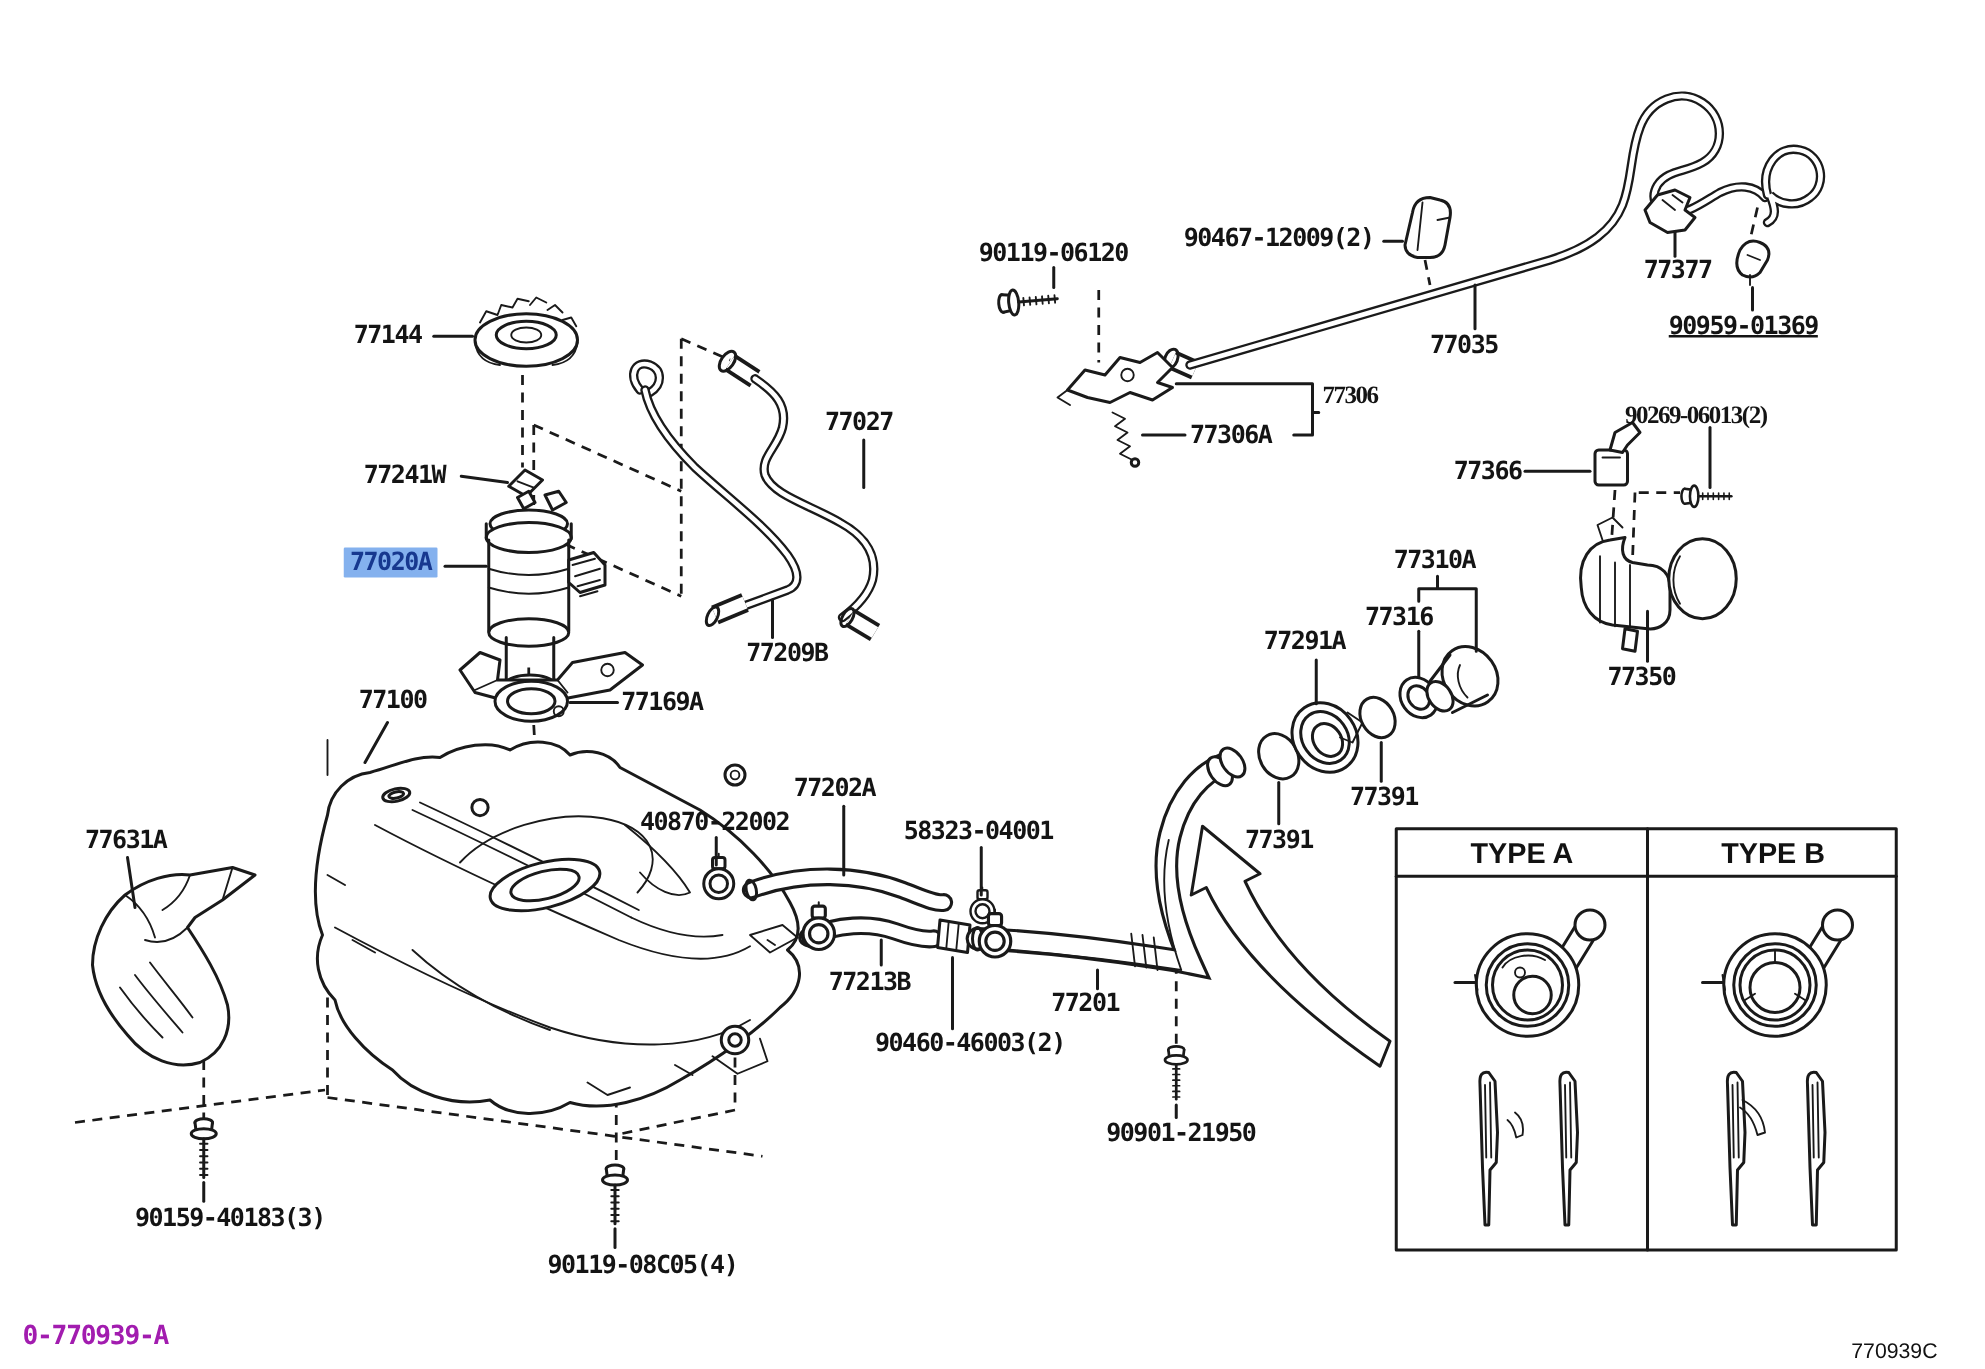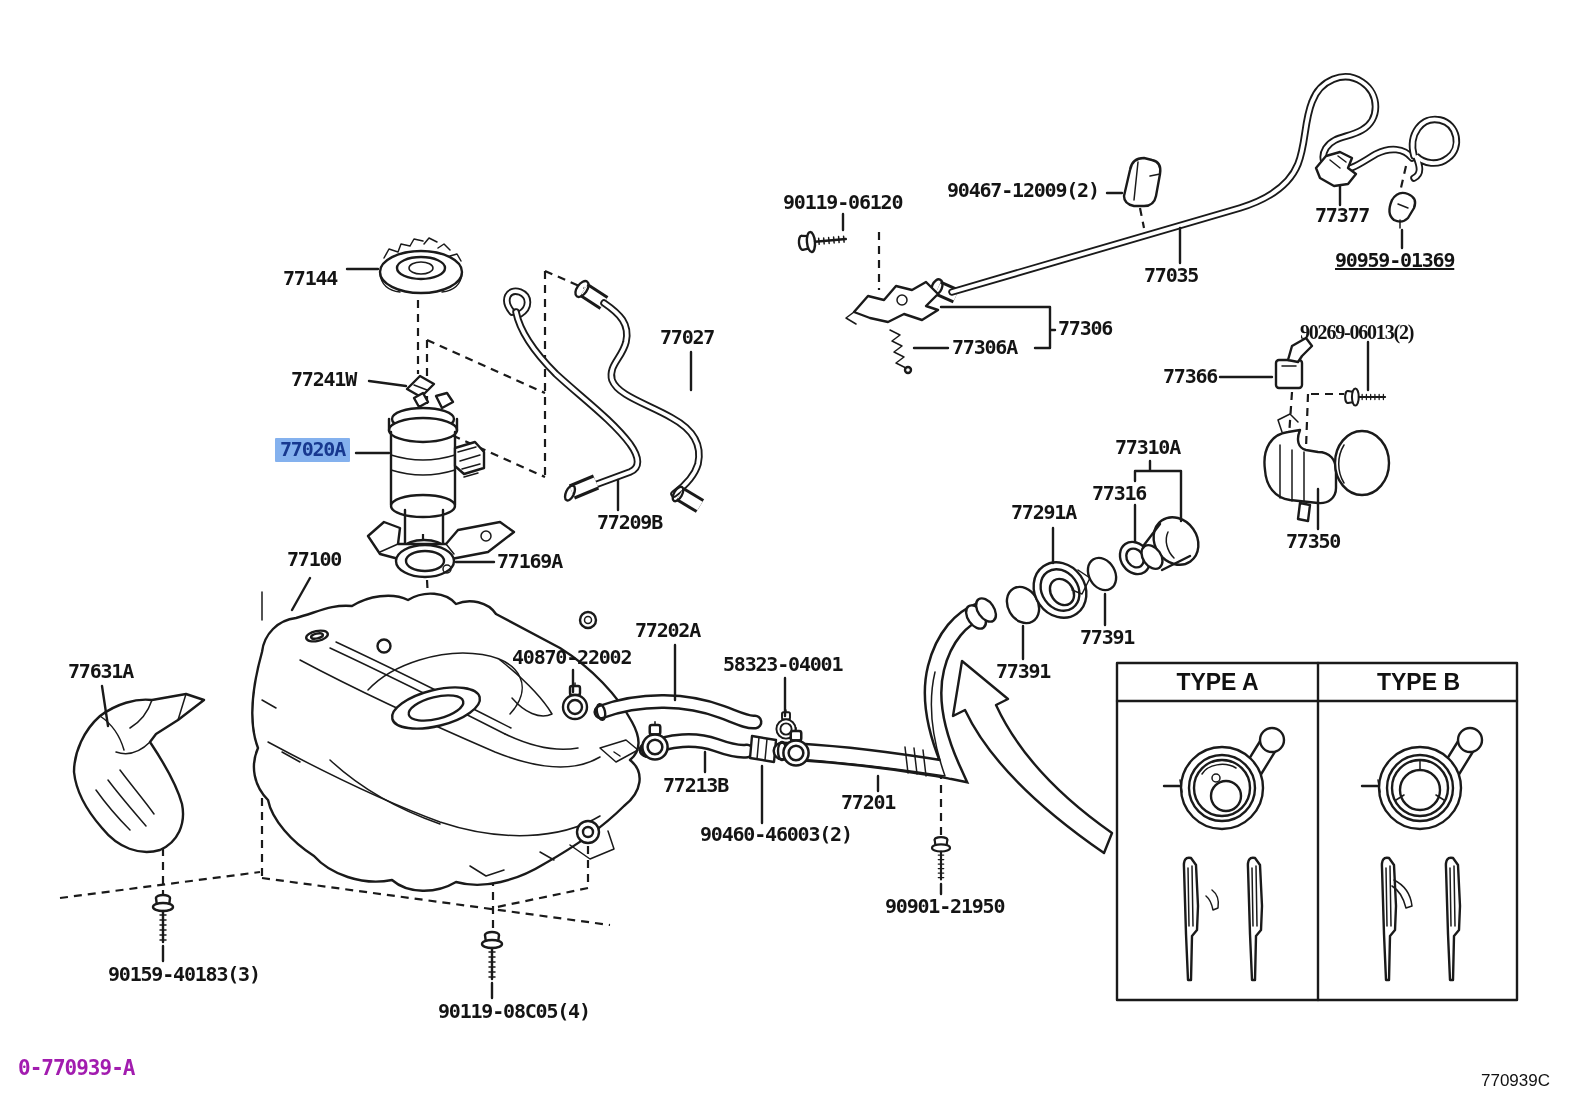--- a/index.html
+++ b/index.html
@@ -325,31 +325,31 @@
     <path d="M 675,645 V 700"></path>
     <path d="M 785,678 V 716"></path>
     <path d="M 705,752 V 772"></path>
     <path d="M 762,823 V 766"></path>
     <path d="M 878,791 V 776"></path>
     <path d="M 941,884 V 894"></path>
   </g>
 </svg>
 
 <div>
-      <div class="part-label" style="left: 283px; top: 268px;">77144</div>
+      <div class="part-label" style="left: 283px; top: 257px;">77144</div>
       <div class="part-label" style="left: 291px; top: 369px;">77241W</div>
       <div class="part-label hl" style="left: 275px; top: 438px;">77020A</div>
       <div class="part-label" style="left: 287px; top: 549px;">77100</div>
       <div class="part-label" style="left: 497px; top: 551px;">77169A</div>
       <div class="part-label" style="left: 597px; top: 512px;">77209B</div>
       <div class="part-label" style="left: 660px; top: 327px;">77027</div>
       <div class="part-label" style="left: 783px; top: 192px;">90119-06120</div>
       <div class="part-label" style="left: 947px; top: 180px;">90467-12009(2)</div>
       <div class="part-label" style="left: 1144px; top: 265px;">77035</div>
-      <div class="part-label" style="left: 1058px; top: 318px;">77306</div>
+      <div class="part-label" style="left: 1058px; top: 306px; font-family: Liberation Serif, serif;">77306</div>
       <div class="part-label" style="left: 952px; top: 337px;">77306A</div>
       <div class="part-label" style="left: 1315px; top: 205px;">77377</div>
       <div class="part-label" style="left: 1335px; top: 250px; text-decoration: underline;">90959-01369</div>
       <div class="part-label" style="left: 1300px; top: 322px; font-family: Liberation Serif, serif;">90269-06013(2)</div>
       <div class="part-label" style="left: 1163px; top: 366px;">77366</div>
       <div class="part-label" style="left: 1115px; top: 437px;">77310A</div>
       <div class="part-label" style="left: 1092px; top: 483px;">77316</div>
       <div class="part-label" style="left: 1011px; top: 502px;">77291A</div>
       <div class="part-label" style="left: 1080px; top: 627px;">77391</div>
       <div class="part-label" style="left: 996px; top: 661px;">77391</div>

